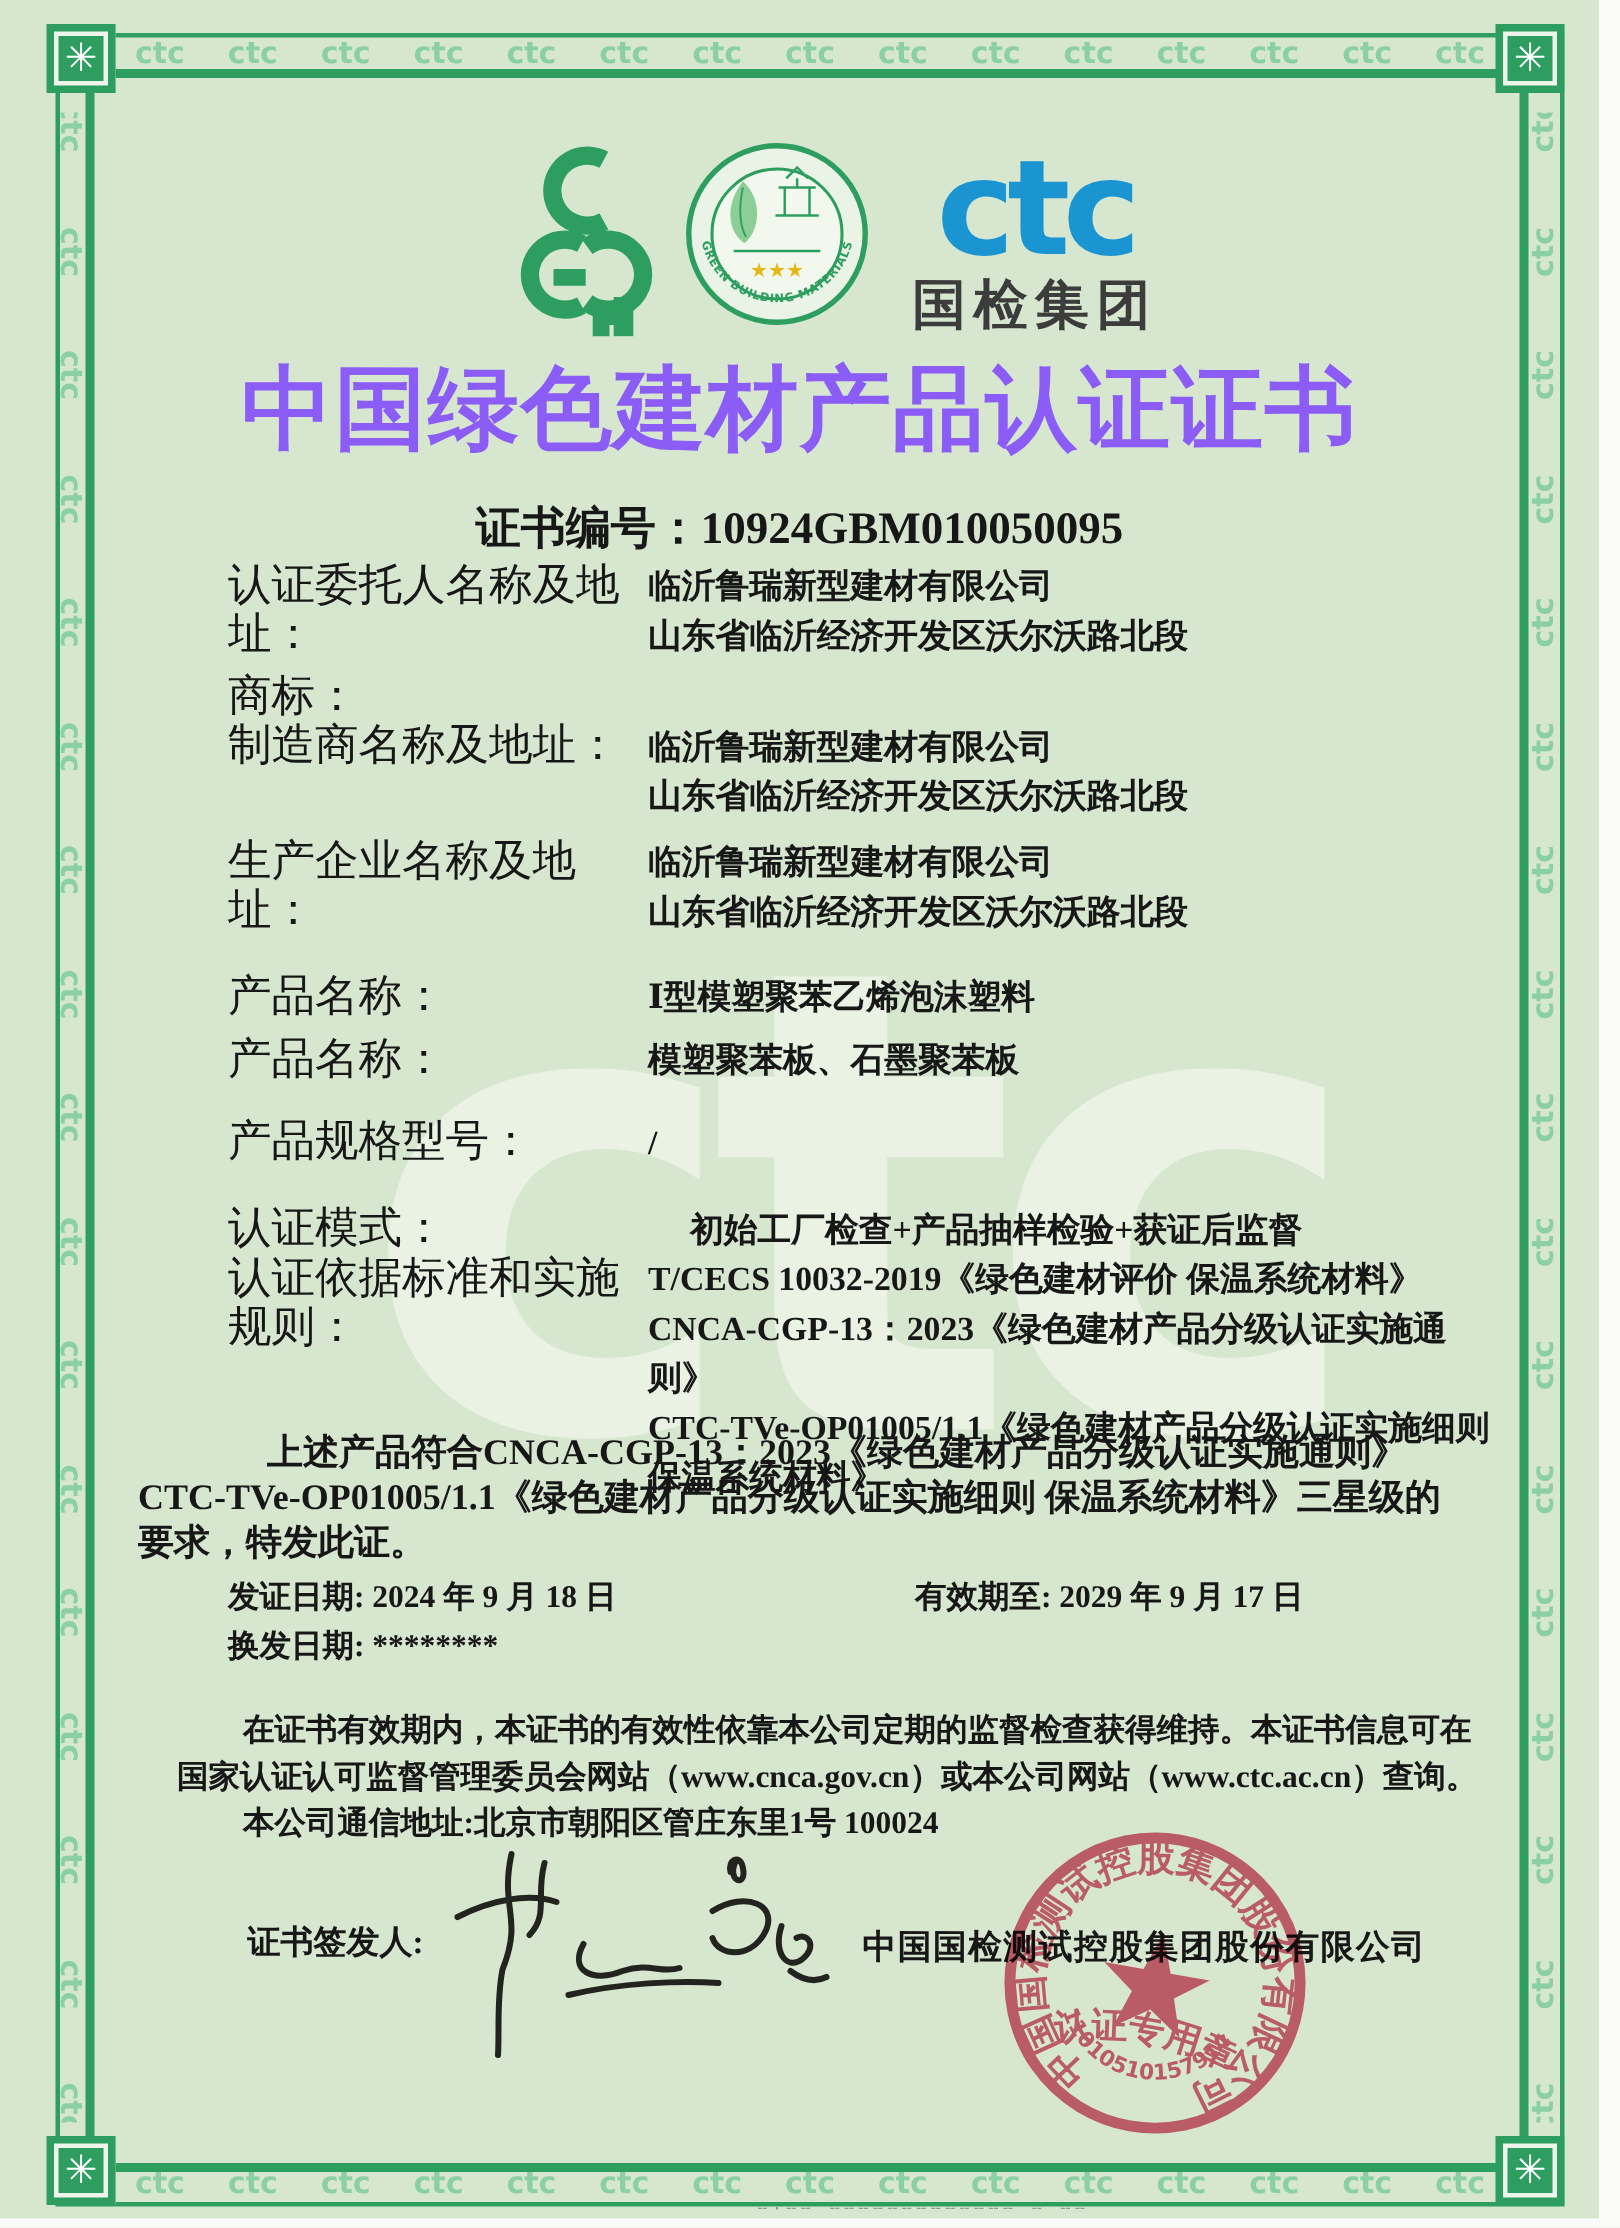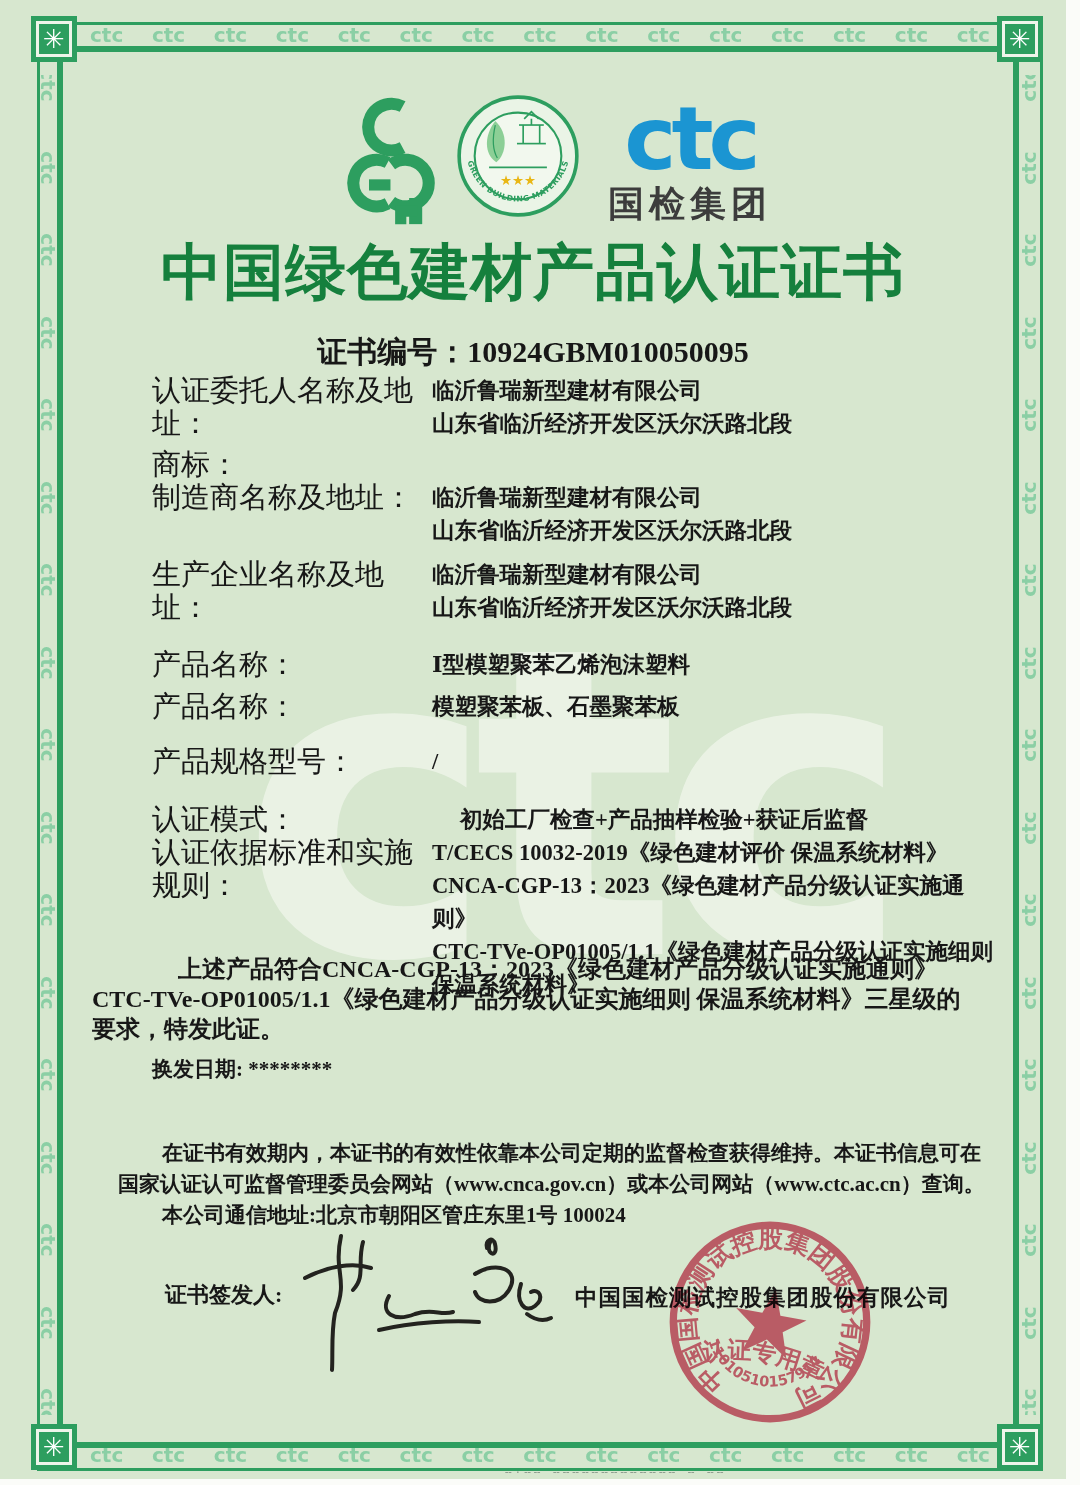--- a/index.html
+++ b/index.html
@@ -39,21 +39,21 @@
   
   .logo-row{position:absolute;left:330px;top:86px;display:flex;align-items:flex-start;z-index:4;}
   .gbm-logo{width:106px;height:140px;}
   .gbm-badge{width:128px;height:128px;margin-left:18px;margin-top:6px;}
   .ctc-block{margin-left:26px;margin-top:12px;text-align:center;}
   .ctc-word{font-family:"DejaVu Sans",sans-serif;font-weight:900;font-size:88px;line-height:82px;
     color:#1b95d2;letter-spacing:-5px;}
   .ctc-sub{font-family:"DejaVu Sans",sans-serif;font-weight:900;font-size:36px;line-height:40px;
     color:#3c3c3c;letter-spacing:5px;margin-top:4px;}
   .title{position:absolute;left:0;top:232px;width:1066px;text-align:center;z-index:4;
-    font-size:61px;font-weight:900;color:#15803d;letter-spacing:1px;}
+    font-size:61px;font-weight:900;color:#8b5cf6;letter-spacing:1px;}
   .cert-no{position:absolute;left:0;top:332px;width:1066px;text-align:center;z-index:4;
     font-size:30px;font-weight:700;}
   
   .fields{position:absolute;left:152px;top:374px;width:846px;z-index:4;}
   .field-row{display:flex;}
   .f-label{width:280px;font-size:29px;font-weight:400;line-height:33px;flex:none;}
   .f-value{flex:1;font-size:22.5px;font-weight:700;line-height:33px;}
   .field-row:nth-child(1){margin-bottom:8px;}
   .field-row:nth-child(2){margin-bottom:0px;}
   .field-row:nth-child(3){margin-bottom:11px;}
@@ -282,20 +282,24 @@
   </div>
 </div>
 
 <div class="statement">
   <div class="l1">上述产品符合CNCA-CGP-13：2023《绿色建材产品分级认证实施通则》</div>
   <div>CTC-TVe-OP01005/1.1《绿色建材产品分级认证实施细则 保温系统材料》三星级的</div>
   <div>要求，特发此证。</div>
 </div>
 
 <div class="dates">
+  <div style="position:relative;">
+    <span>发证日期: 2024 年 9 月 18 日</span>
+    <span class="date-valid">有效期至: 2029 年 9 月 17 日</span>
+  </div>
   <div class="renew">换发日期: ********</div>
 </div>
 
 <div class="footer-para">
   <div class="ind">在证书有效期内，本证书的有效性依靠本公司定期的监督检查获得维持。本证书信息可在</div>
   <div>国家认证认可监督管理委员会网站（www.cnca.gov.cn）或本公司网站（www.ctc.ac.cn）查询。</div>
   <div class="ind">本公司通信地址:北京市朝阳区管庄东里1号  100024</div>
 </div>
 
 <div class="sig-row">

